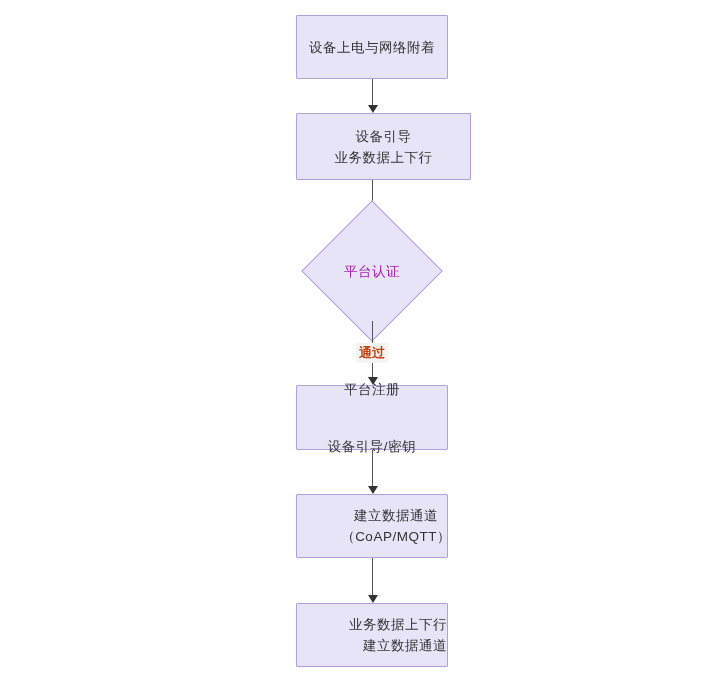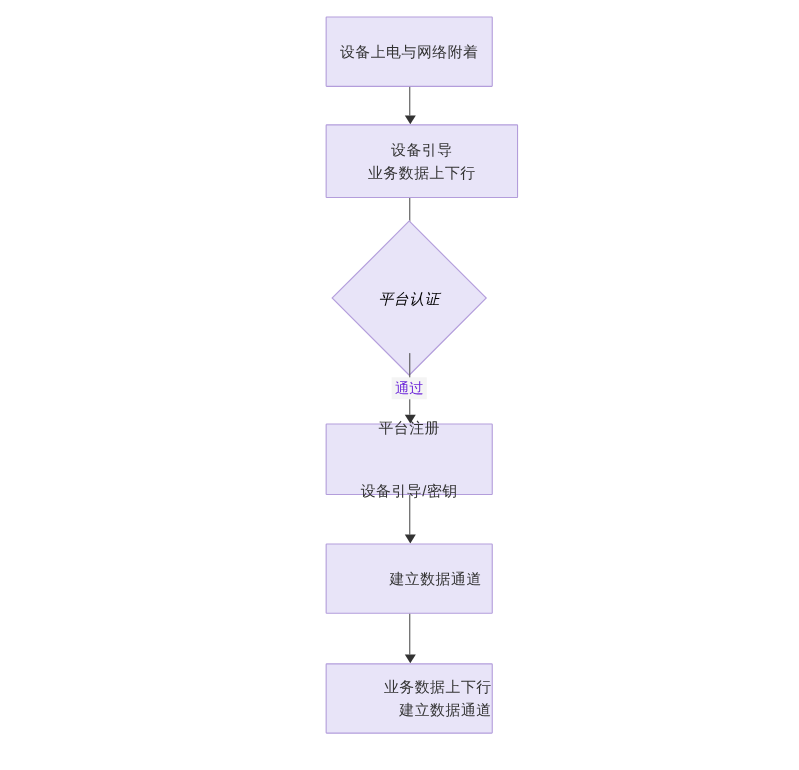--- a/index.html
+++ b/index.html
@@ -53,26 +53,25 @@
     width: 100px;
     height: 100px;
     background: #e8e4f8;
     border: 1.4px solid #b39ddb;
     transform: rotate(45deg);
     box-sizing: border-box;
   }
   .diamond-label {
     position: relative;
     z-index: 2;
-    color: #000000;
+    color: #a21caf;
     font-size: 13.5px;
     line-height: 21px;
     letter-spacing: 0.5px;
     white-space: nowrap;
-    font-style: italic;
   }
   
   .connector {
     position: absolute;
   }
   .connector-line {
     position: absolute;
     width: 1.3px;
     background: #555555;
     left: 0;
@@ -83,26 +82,27 @@
     left: -4.2px;
     width: 0;
     height: 0;
     border-left: 5px solid transparent;
     border-right: 5px solid transparent;
     border-top: 8px solid #333333;
   }
   .edge-label {
     position: absolute;
     background: #f4f4f4;
-    color: #6d28d9;
+    color: #c2410c;
     font-size: 13px;
     line-height: 18px;
     padding: 1px 3px;
     white-space: nowrap;
     z-index: 3;
+    font-weight: bold;
   }
 </style>
 </head>
 <body>
 
 <div id="flow-canvas">
 
   <div class="node rect-node" style="left:296px; top:15px; width:152px; height:64px;">
     <span class="line">设备上电与网络附着</span>
   </div>
@@ -138,20 +138,21 @@
     <span class="line">设备引导/密钥</span>
   </div>
 
   <div class="connector" style="left:372px; top:450px; width:1.3px; height:44px;">
     <div class="connector-line" style="height:36px;"></div>
     <div class="arrow-head" style="top:36px;"></div>
   </div>
 
   <div class="node rect-node" style="left:296px; top:494px; width:152px; height:64px;padding-left:48px;">
     <span class="line">建立数据通道</span>
+    <span class="line">（CoAP/MQTT）</span>
   </div>
 
   <div class="connector" style="left:372px; top:558px; width:1.3px; height:45px;">
     <div class="connector-line" style="height:37px;"></div>
     <div class="arrow-head" style="top:37px;"></div>
   </div>
 
   <div class="node rect-node" style="left:296px; top:603px; width:152px; height:64px;align-items:flex-end;">
     <span class="line">业务数据上下行</span>
     <span class="line">建立数据通道</span>

